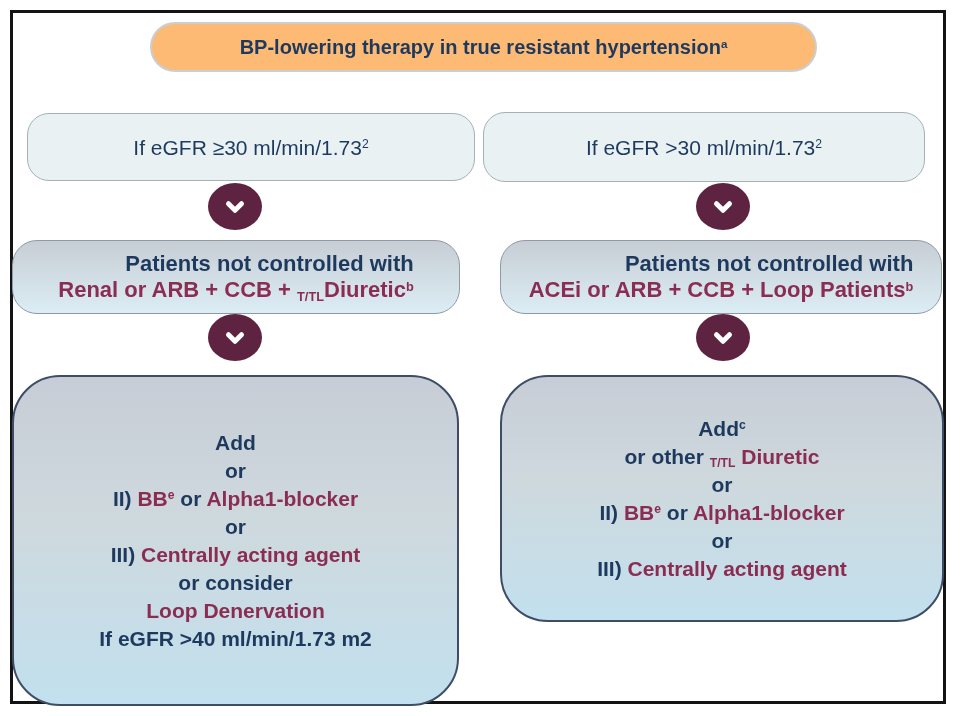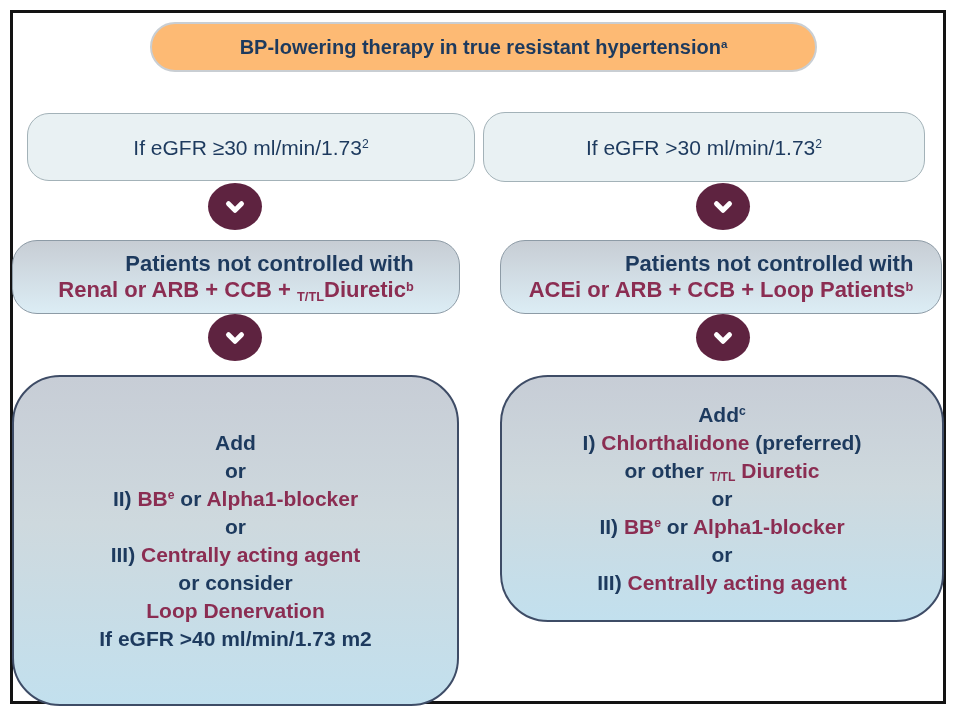--- a/index.html
+++ b/index.html
@@ -108,21 +108,20 @@
       </div>
   </div>
   <div class="chev chev-r2">
     <svg width="26" height="26" viewBox="0 0 24 24" fill="none" stroke="#ffffff" stroke-width="4.6" stroke-linecap="round" stroke-linejoin="round">
         <path d="M6 9 L12 15 L18 9"></path>
       </svg>
   </div>
   <div class="box add add-right">
     <div>
         <div class="line"><span class="navy bold">Add</span><sup class="navy bold">c</sup></div>
-        <div class="line"><span class="navy bold">I) </span><span class="maroon bold">Chlorthalidone</span><span class="navy bold"> (preferred)</span></div>
         <div class="line"><span class="navy bold">or other </span><sub class="maroon bold">T/TL</sub><span class="maroon bold"> Diuretic</span></div>
         <div class="line"><span class="navy bold">or</span></div>
         <div class="line"><span class="navy bold">II) </span><span class="maroon bold">BB</span><sup class="maroon bold">e</sup><span class="navy bold"> or </span><span class="maroon bold">Alpha1-blocker</span></div>
         <div class="line"><span class="navy bold">or</span></div>
         <div class="line"><span class="navy bold">III) </span><span class="maroon bold">Centrally acting agent</span></div>
       </div>
   </div>
 </div>
 
 </body></html>

